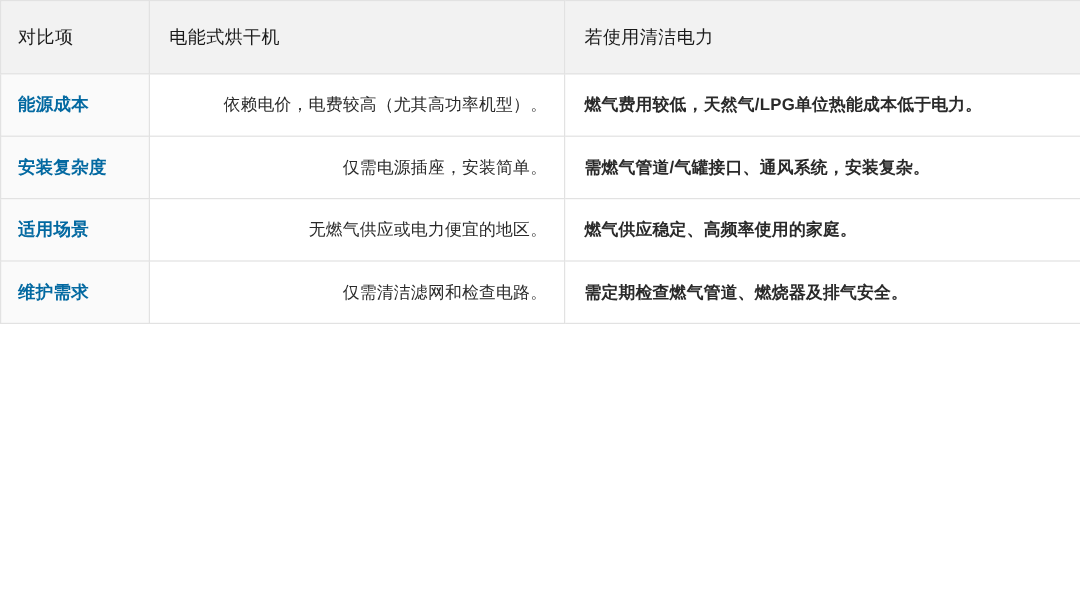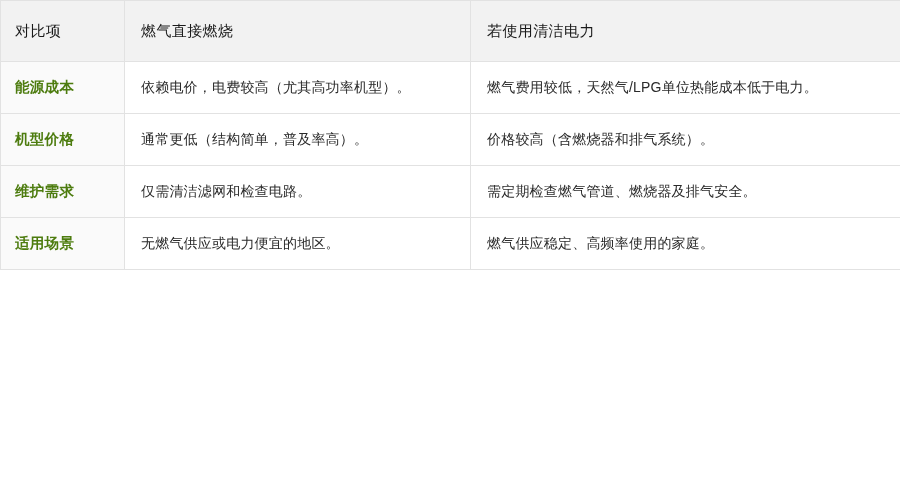--- a/index.html
+++ b/index.html
@@ -40,69 +40,69 @@
     letter-spacing: 0.4px;
   }
   thead th.head-item {
     padding-left: 14px;
   }
   tbody tr {
     height: 52px;
   }
   tbody td.cell-item {
     background: #fafafa;
-    color: #4d7c0f;
+    color: #0369a1;
     font-weight: bold;
     font-size: 14.5px;
     padding: 0 12px 0 14px;
     text-align: left;
     letter-spacing: 0.3px;
   }
   tbody td.cell-text {
     color: #2a2a2a;
     font-size: 14px;
     padding: 0 14px;
     line-height: 1.5;
     letter-spacing: 0.2px;
   }
-  tbody td.cell-a { padding-left: 16px; }
-  tbody td.cell-b { padding-left: 16px; }
+  tbody td.cell-a { padding-left: 16px; text-align: right; }
+  tbody td.cell-b { padding-left: 16px; font-weight: bold; }
   .comparison-table tr:first-child th:first-child { border-left: 1px solid #e2e2e2; }
 </style>
 </head>
 <body>
 
 <table class="comparison-table">
   <colgroup>
     <col class="col-item">
     <col class="col-a">
     <col class="col-b">
   </colgroup>
   <thead>
     <tr>
       <th class="head-item">对比项</th>
-      <th class="head-a">燃气直接燃烧</th>
+      <th class="head-a">电能式烘干机</th>
       <th class="head-b">若使用清洁电力</th>
     </tr>
   </thead>
   <tbody>
     <tr>
       <td class="cell-item">能源成本</td>
       <td class="cell-text cell-a">依赖电价，电费较高（尤其高功率机型）。</td>
       <td class="cell-text cell-b">燃气费用较低，天然气/LPG单位热能成本低于电力。</td>
     </tr>
     <tr>
-      <td class="cell-item">机型价格</td>
-      <td class="cell-text cell-a">通常更低（结构简单，普及率高）。</td>
-      <td class="cell-text cell-b">价格较高（含燃烧器和排气系统）。</td>
+      <td class="cell-item">安装复杂度</td>
+      <td class="cell-text cell-a">仅需电源插座，安装简单。</td>
+      <td class="cell-text cell-b">需燃气管道/气罐接口、通风系统，安装复杂。</td>
+    </tr>
+    <tr>
+      <td class="cell-item">适用场景</td>
+      <td class="cell-text cell-a">无燃气供应或电力便宜的地区。</td>
+      <td class="cell-text cell-b">燃气供应稳定、高频率使用的家庭。</td>
     </tr>
     <tr>
       <td class="cell-item">维护需求</td>
       <td class="cell-text cell-a">仅需清洁滤网和检查电路。</td>
       <td class="cell-text cell-b">需定期检查燃气管道、燃烧器及排气安全。</td>
     </tr>
-    <tr>
-      <td class="cell-item">适用场景</td>
-      <td class="cell-text cell-a">无燃气供应或电力便宜的地区。</td>
-      <td class="cell-text cell-b">燃气供应稳定、高频率使用的家庭。</td>
-    </tr>
   </tbody>
 </table>
 
 </body></html>

